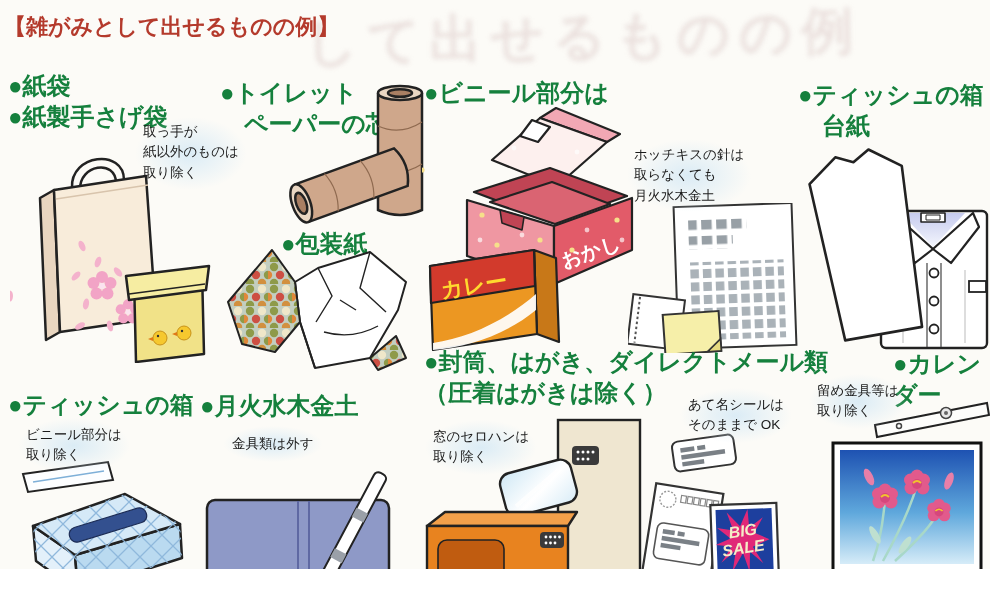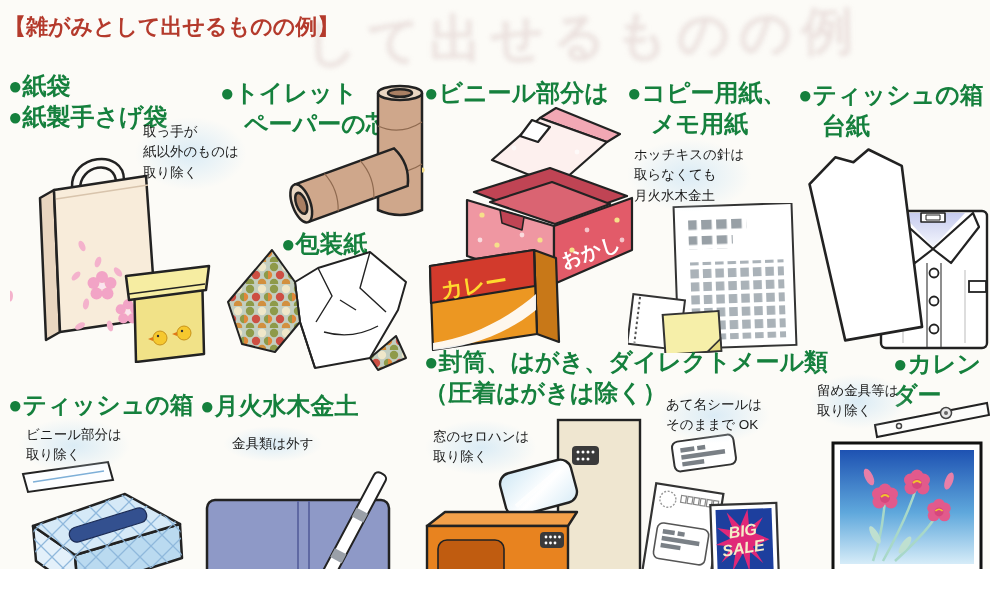--- a/index.html
+++ b/index.html
@@ -176,22 +176,20 @@
 
     <g stroke="#222" stroke-width="2.2" stroke-linejoin="round">
       <polygon points="112,150 134,158 137,242 115,234" fill="#c87818"></polygon>
       <polygon points="8,166 112,150 115,234 11,250" fill="#ec9722"></polygon>
       <polygon points="8,166 112,150 113,186 9,203" fill="#d23a2c"></polygon>
     </g>
     <path d="M11,243 C45,238 82,222 114,194 L114,210 C82,236 46,247 11,250 Z" fill="#ffffff" opacity="0.92"></path>
     <text transform="translate(20,198) rotate(-9)" font-size="22" font-weight="bold" fill="#ffd92e">カレー</text>
   </svg>
 
-  <div class="abs h" style="left:627px;top:77px;">●コピー用紙、
-　メモ用紙</div>
   <div class="abs note" style="left:634px;top:145px;z-index:3;">ホッチキスの針は
 取らなくても
 月火水木金土</div>
   <svg class="abs" style="left:628px;top:203px;" width="174" height="150" viewBox="0 0 174 150">
     <defs>
       <pattern id="sqBig" width="15" height="15" patternUnits="userSpaceOnUse">
         <rect width="10.5" height="10.5" fill="#98a0a6"></rect>
       </pattern>
       <pattern id="sqSmall" width="12.5" height="13" patternUnits="userSpaceOnUse">
         <rect width="8.5" height="9" fill="#aab2b8"></rect>
@@ -289,21 +287,21 @@
       <rect x="141" y="8" width="13" height="130" rx="5" fill="#ffffff" stroke="#222" stroke-width="2"></rect>
       <rect x="141" y="50" width="13" height="10" fill="#9aa0a8"></rect>
       <rect x="141" y="96" width="13" height="10" fill="#9aa0a8"></rect>
     </g>
   </svg>
 
   <div class="abs h" style="left:424px;top:346px;">●封筒、はがき、ダイレクトメール類
 （圧着はがきは除く）</div>
   <div class="abs note" style="left:433px;top:427px;z-index:3;">窓のセロハンは
 取り除く</div>
-  <div class="abs note" style="left:666px;top:395px;z-index:3;">あて名シールは
+  <div class="abs note" style="left:688px;top:395px;z-index:3;">あて名シールは
 そのままで OK</div>
   <svg class="abs" style="left:420px;top:392px;" width="385" height="211" viewBox="0 0 385 211">
     <defs>
       <linearGradient id="cello" x1="0" y1="0" x2="1" y2="1">
         <stop offset="0" stop-color="#cfe8f5"></stop>
           <stop offset="0.55" stop-color="#ffffff"></stop>
           <stop offset="1" stop-color="#d8ecf7"></stop>
       </linearGradient>
     </defs>
 

